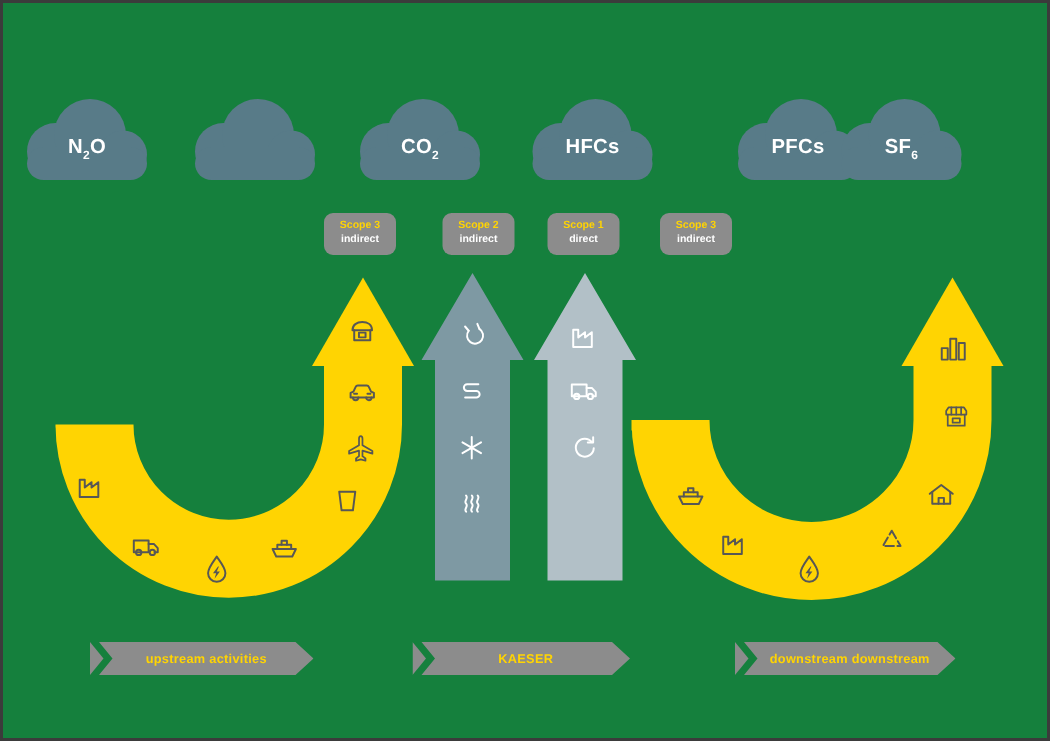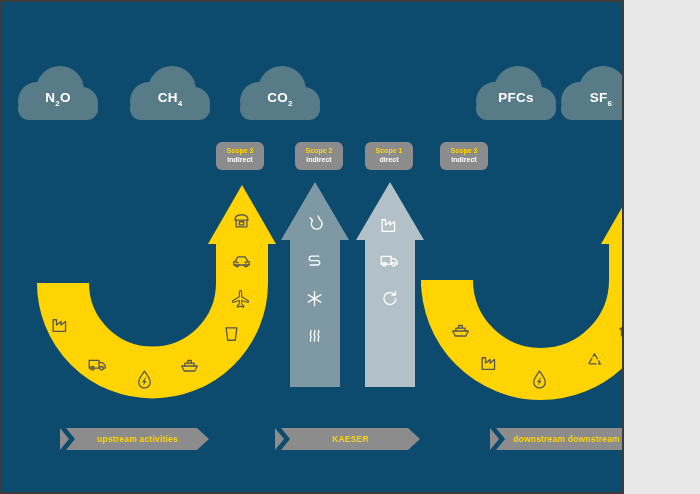--- a/index.html
+++ b/index.html
@@ -1,18 +1,18 @@
 <!DOCTYPE html>
 <html><head>
 <meta charset="utf-8">
 <style>
   html,body{margin:0;padding:0;background:#e8e8e8;font-family:"Liberation Sans",sans-serif;}
   .page{
-    position:relative;width:624px;height:494px;box-sizing:border-box;
-    background:#0c4a6e;border:2px solid #3b3b3b;overflow:hidden;
+    position:relative;width:700px;height:494px;box-sizing:border-box;
+    background:#15803d;border:2px solid #3b3b3b;overflow:hidden;
   }
   
   .cloud{position:absolute;top:52px;width:90px;height:70px;}
   .cloud svg{position:absolute;left:0;top:0;}
   .cloud-label{
     position:absolute;left:0;right:0;top:36px;text-align:center;
     color:#fff;font-weight:bold;font-size:13.5px;letter-spacing:.2px;
   }
   .cloud-label sub{font-size:8px;}
   
@@ -166,29 +166,34 @@
   <div class="cloud" style="left:11px">
     <svg width="90" height="70">
         <use href="#sym-cloud"></use>
       </svg>
     <div class="cloud-label"><span>N</span><sub>2</sub><span>O</span></div>
   </div>
   <div class="cloud" style="left:123px">
     <svg width="90" height="70">
         <use href="#sym-cloud"></use>
       </svg>
-    <div class="cloud-label"><span>CH</span><sub>4</sub><span></span></div>
   </div>
   <div class="cloud" style="left:233px">
     <svg width="90" height="70">
         <use href="#sym-cloud"></use>
       </svg>
     <div class="cloud-label"><span>CO</span><sub>2</sub><span></span></div>
   </div>
-  <div class="cloud" style="left:469px">
+  <div class="cloud" style="left:348px">
+    <svg width="90" height="70">
+        <use href="#sym-cloud"></use>
+      </svg>
+    <div class="cloud-label"><span>HFCs</span><sub></sub><span></span></div>
+  </div>
+  <div class="cloud" style="left:485px">
     <svg width="90" height="70">
         <use href="#sym-cloud"></use>
       </svg>
     <div class="cloud-label"><span>PFCs</span><sub></sub><span></span></div>
   </div>
   <div class="cloud" style="left:554px">
     <svg width="90" height="70">
         <use href="#sym-cloud"></use>
       </svg>
     <div class="cloud-label"><span>SF</span><sub>6</sub><span></span></div>

